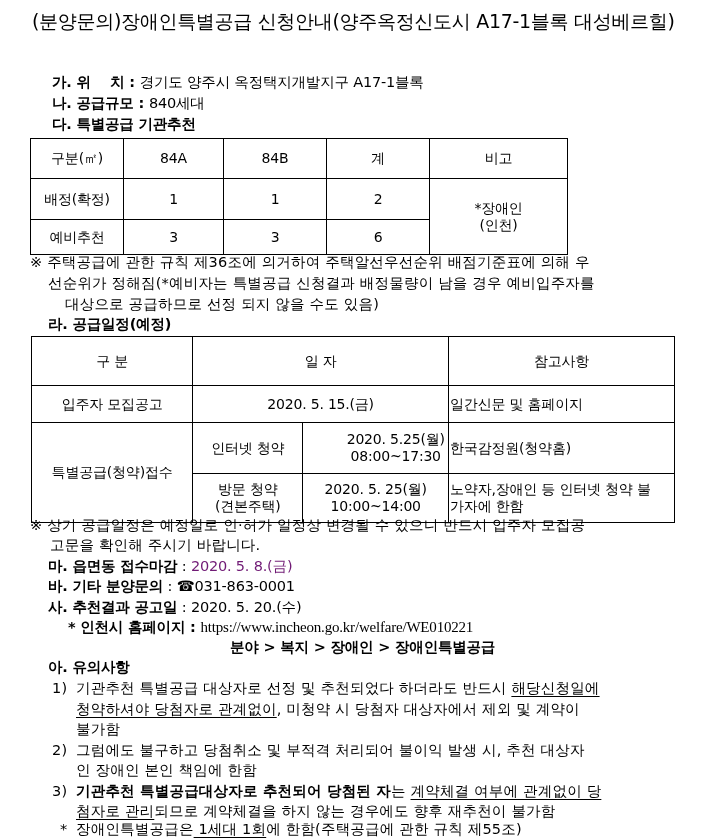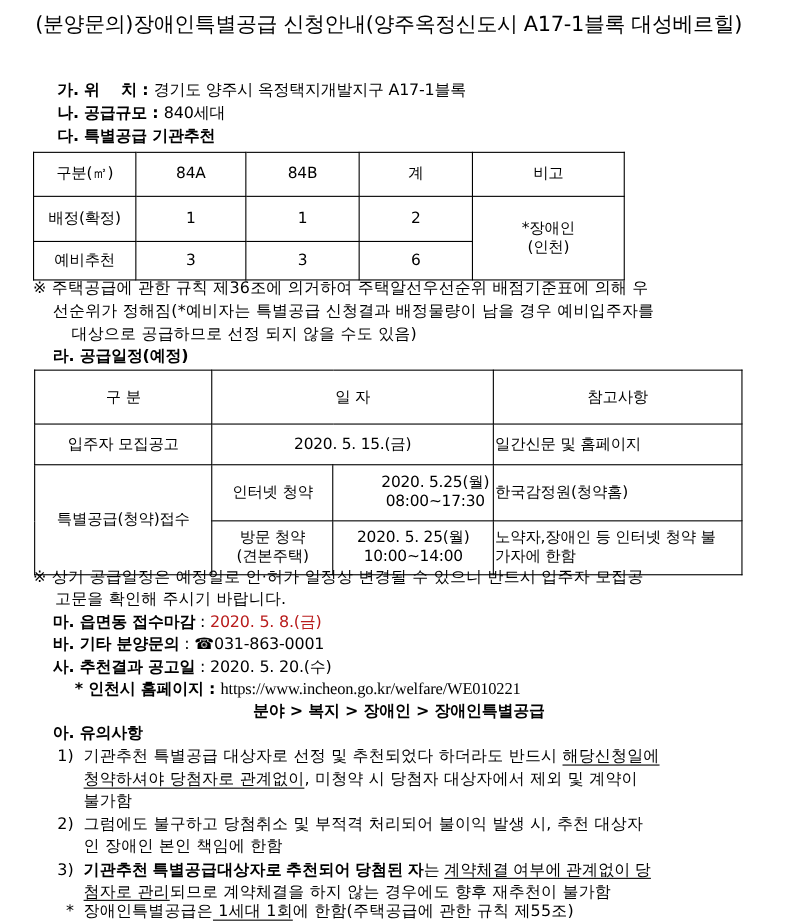--- a/index.html
+++ b/index.html
@@ -2,21 +2,21 @@
 <html><head>
   <meta charset="utf-8">
   <style>
     * { box-sizing: border-box; margin: 0; padding: 0; }
     html, body { width: 725px; height: 840px; background: #ffffff; overflow: hidden; }
     body { position: relative; font-family: "DejaVu Sans", sans-serif; color: #000; font-size: 14px; }
     .abs { position: absolute; white-space: nowrap; }
     .title { left: 32px; top: 9px; font-size: 19px; letter-spacing: -0.3px; }
     .line { font-size: 14.5px; letter-spacing: -0.2px; line-height: 20px; }
     .b { font-weight: bold; }
-    .blue { color: #b91c1c; }
+    .blue { color: #701a75; }
     .serif { font-family: "Liberation Serif", serif; font-size: 15px; }
     table { position: absolute; border-collapse: collapse; }
     td { border: 1.4px solid #000; text-align: center; vertical-align: middle; font-size: 14px; letter-spacing: -0.2px; line-height: 17px; }
     td.left { text-align: left; padding-left: 1px; }
     .u { text-decoration: underline; text-underline-offset: 3px; }
     .note { font-size: 14.5px; letter-spacing: 0.2px; line-height: 20px; }
   </style>
 </head>
 <body>
 
@@ -131,21 +131,21 @@
 <div class="abs note" style="left:76px; top:699px;">
   <span class="u">청약하셔야 당첨자로 관계없이</span><span>, 미청약 시 당첨자 대상자에서 제외 및 계약이</span>
 </div>
 <div class="abs note" style="left:76px; top:719px;font-family:Liberation Serif, serif;">불가함</div>
 
 <div class="abs note" style="left:52px; top:740px;">2)</div>
 <div class="abs note" style="left:76px; top:740px;">그럼에도 불구하고 당첨취소 및 부적격 처리되어 불이익 발생 시, 추천 대상자</div>
 <div class="abs note" style="left:76px; top:760px;">인 장애인 본인 책임에 한함</div>
 
 <div class="abs note" style="left:52px; top:781px;">3)</div>
-<div class="abs note" style="left:76px; top:781px;font-family:Liberation Serif, serif;">
+<div class="abs note" style="left:76px; top:781px;">
   <span class="b">기관추천 특별공급대상자로 추천되어 당첨된 자</span><span style="white-space:pre;">는 </span><span class="u">계약체결 여부에 관계없이 당</span>
 </div>
 <div class="abs note" style="left:76px; top:801px;">
   <span class="u">첨자로 관리</span><span>되므로 계약체결을 하지 않는 경우에도 향후 재추천이 불가함</span>
 </div>
 
 <div class="abs note" style="left:60px; top:819px;">*</div>
 <div class="abs note" style="left:76px; top:819px;">
   <span>장애인특별공급은</span><span class="u" style="white-space:pre;"> 1세대 1회</span><span>에 한함(주택공급에 관한 규칙 제55조)</span>
 </div>

